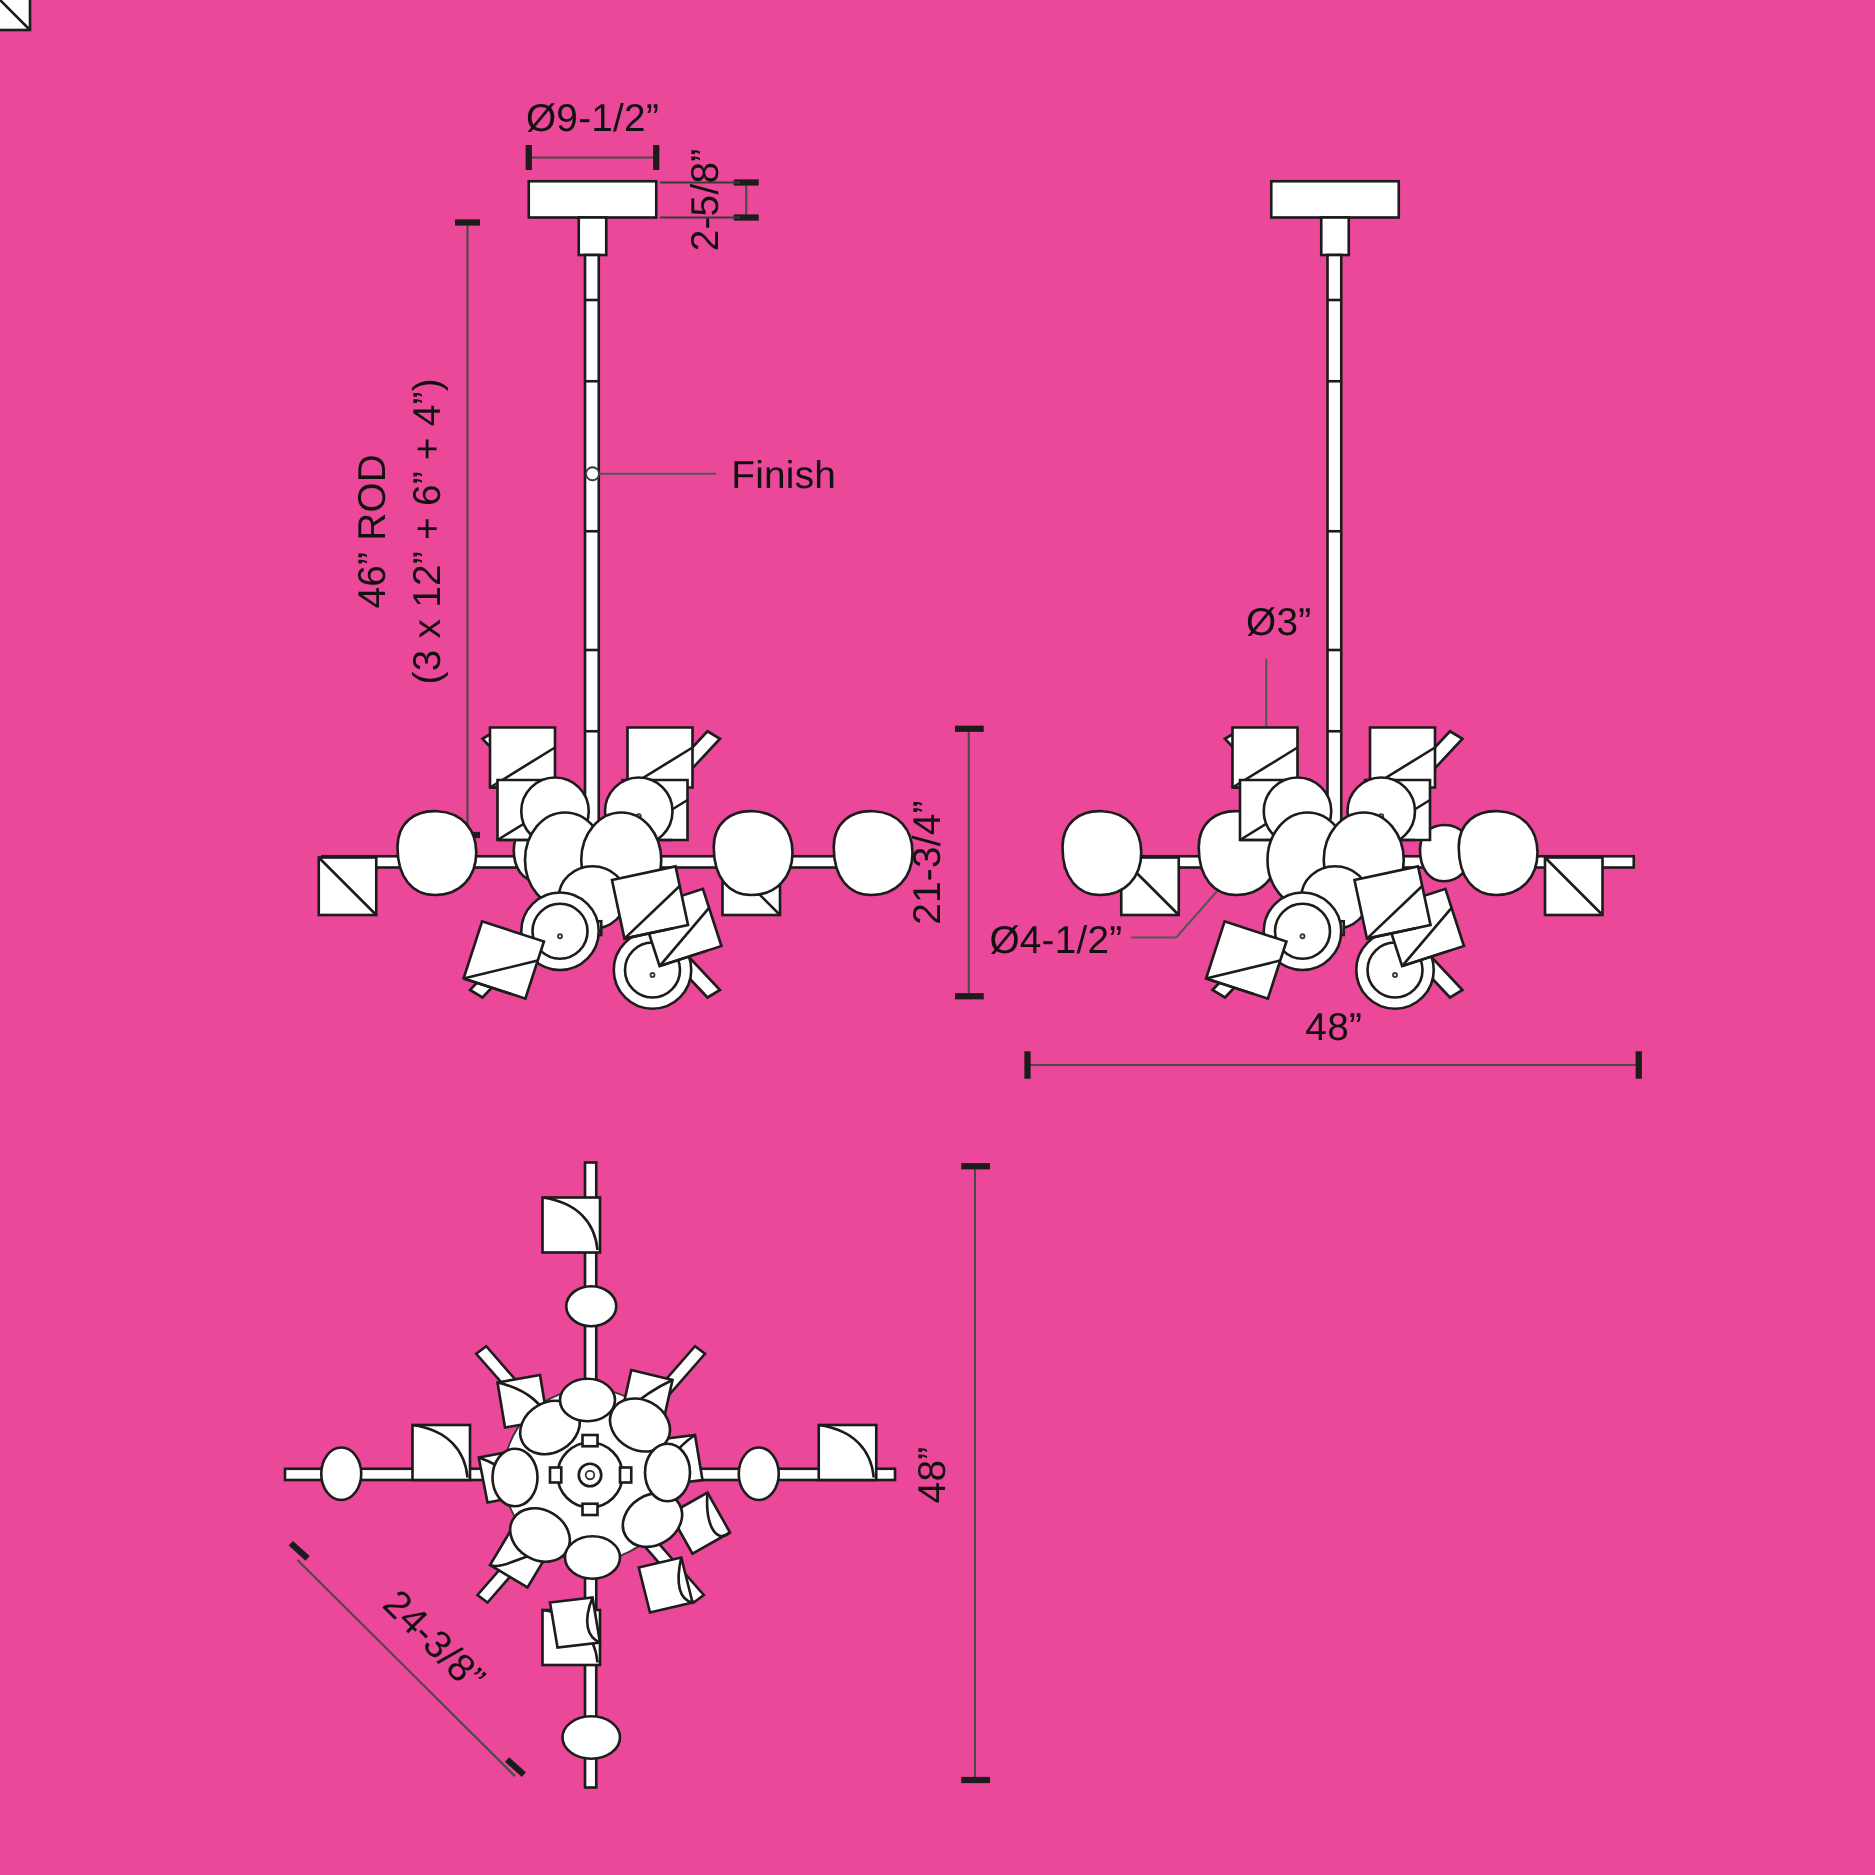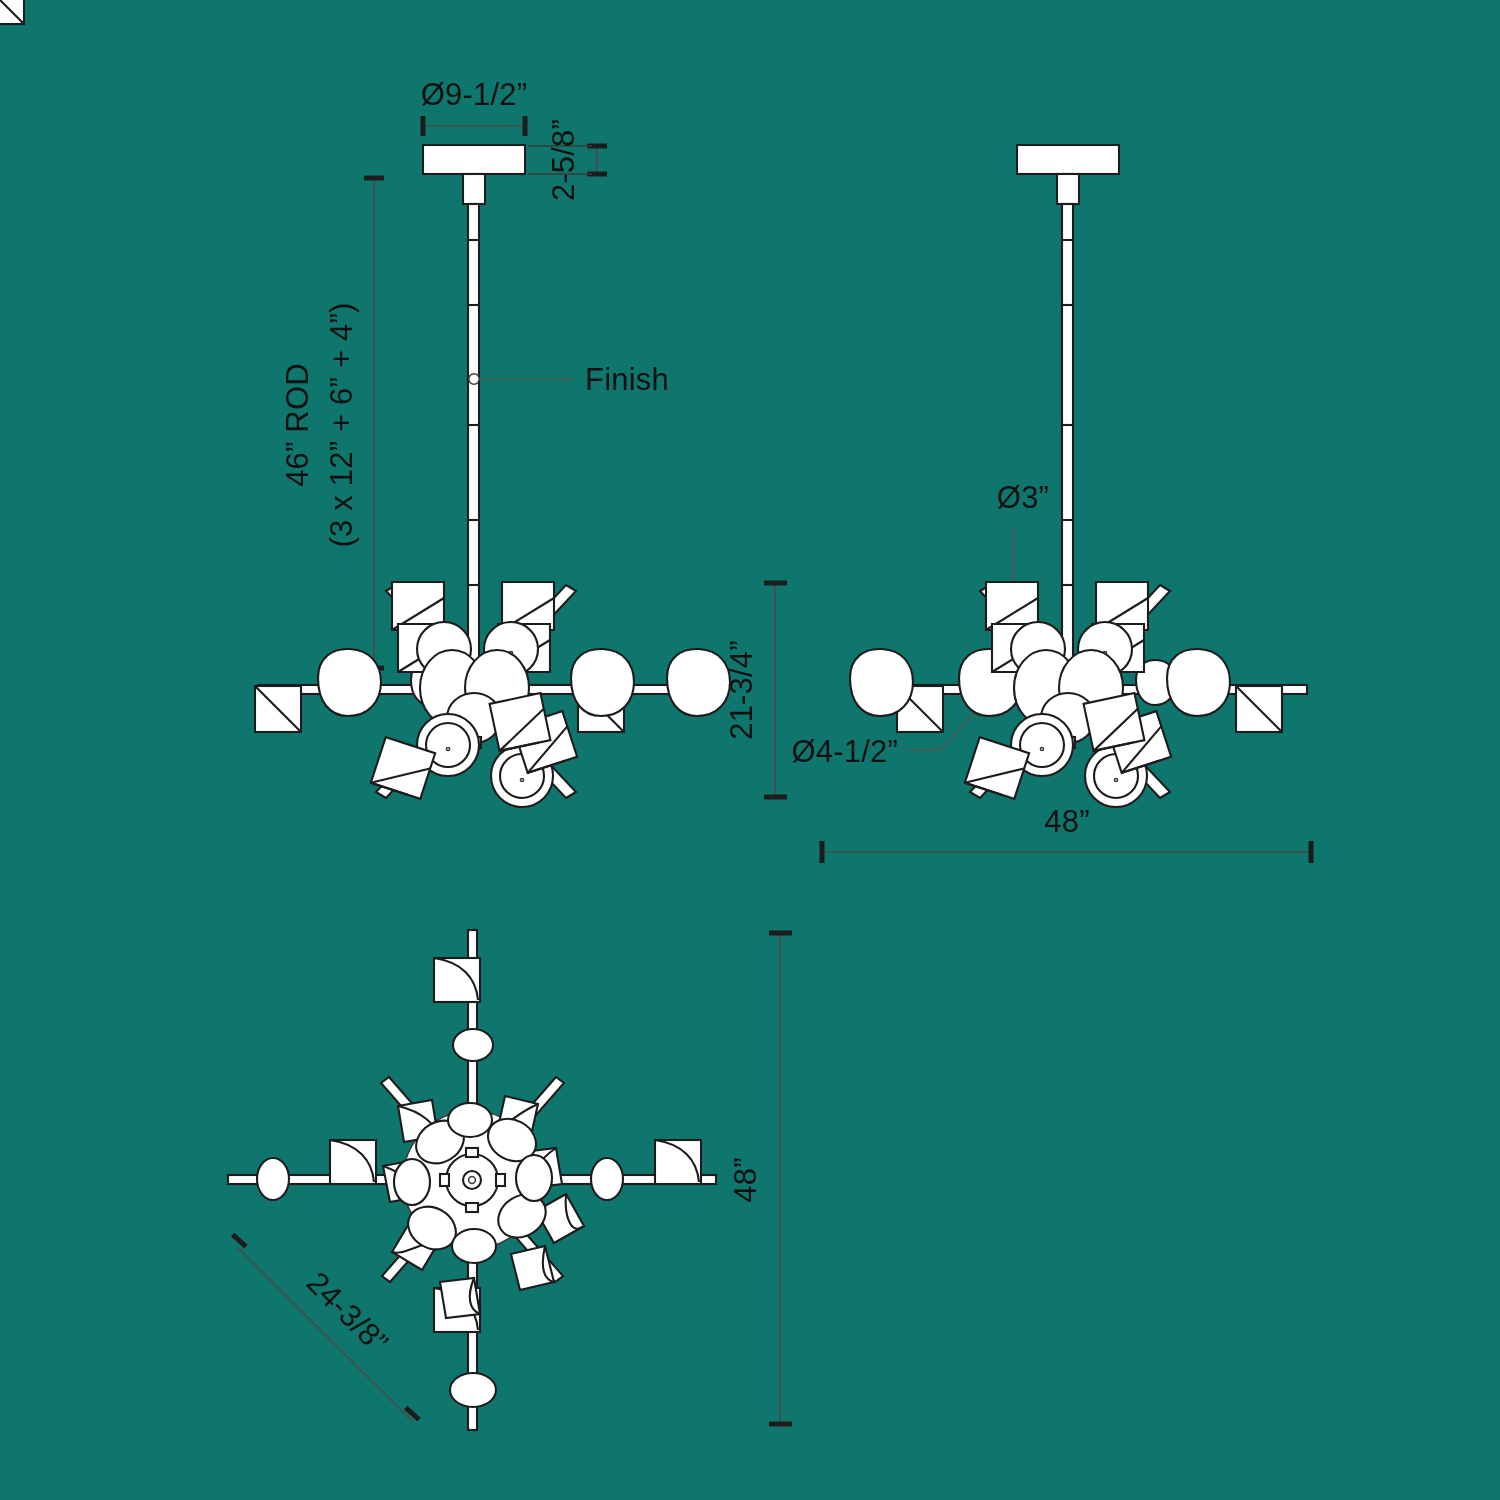--- a/index.html
+++ b/index.html
@@ -12,21 +12,21 @@
     width: 1500px;
     height: 1500px;
     font-family: "Liberation Sans", sans-serif;
     color: #1a1a1a;
     overflow: hidden;
   }
   #sheet {
     position: relative;
     width: 1500px;
     height: 1500px;
-    background: #0f766e;
+    background: #ec4899;
   }
   svg.drawing {
     position: absolute;
     top: 0;
     left: 0;
     width: 1500px;
     height: 1500px;
   }
   .ln      { stroke: #1c1c1c; stroke-width: 2.1; fill: none; stroke-linecap: butt; }
   .ln-thin { stroke: #3a3a3a; stroke-width: 1.5; fill: none; }

